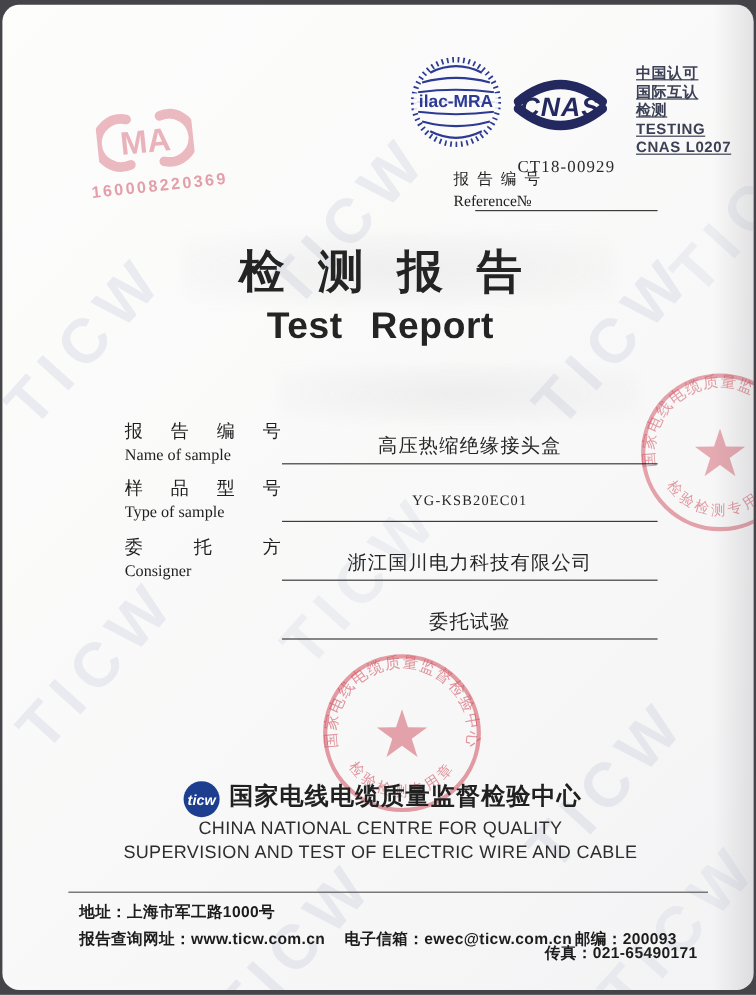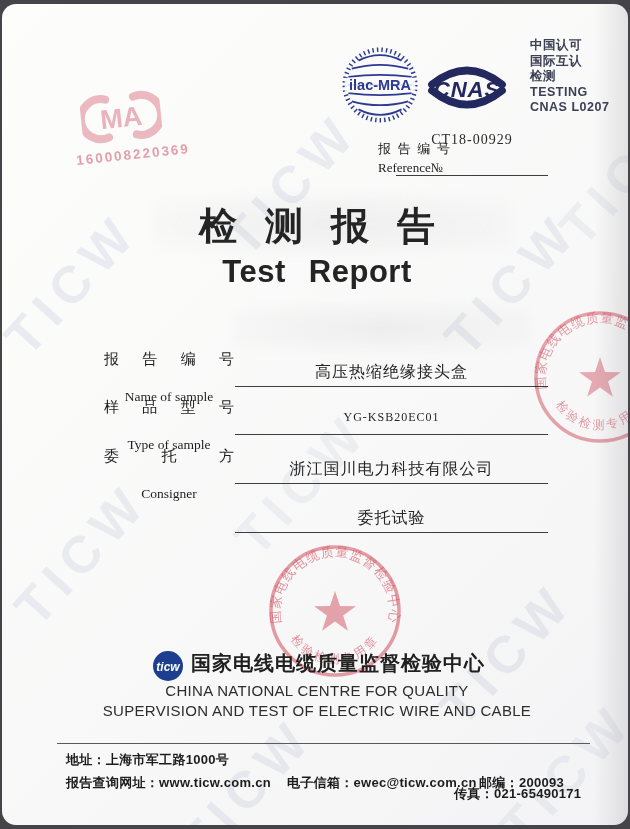--- a/index.html
+++ b/index.html
@@ -22,42 +22,42 @@
   .bleed { position:absolute; filter:blur(4px); background:radial-gradient(ellipse at center, rgba(160,160,168,0.12), rgba(160,160,168,0)); }
 
   
   .cma { position:absolute; left:79px; top:88px; transform:rotate(-6deg); }
   .cma-number { position:absolute; left:74px; top:143px; transform:rotate(-6deg);
     font:600 13.5px "Liberation Sans",sans-serif; letter-spacing:2px; color:rgba(219,128,142,0.75); }
 
   
   .ilac { position:absolute; left:340px; top:43px; }
   .cnas { position:absolute; left:424px; top:57px; }
-  .accr-lines { position:absolute; left:528px; top:34px; font:700 12.5px "Liberation Sans",sans-serif;
-    color:#3b4055; line-height:15.5px; letter-spacing:0.5px; }
+  .accr-lines { position:absolute; left:528px; top:50px; font:700 12.5px "Liberation Sans",sans-serif;
+    color:#3b4055; line-height:15.5px; letter-spacing:0.5px;text-decoration:underline; }
 
   
   .ref-label { position:absolute; left:376px; top:136px; width:72px; }
   .ref-cn { font:500 13px "Liberation Serif",serif; text-align-last:justify; color:#222; }
   .ref-en { font:13px "Liberation Serif",serif; color:#222; margin-top:2px; }
   .ref-value { position:absolute; left:394px; top:128px; width:152px; text-align:center;
     font:14px "Liberation Serif",serif; letter-spacing:1px; color:#2a2a2a; }
   .ref-line { position:absolute; left:394px; top:171px; width:152px; border-bottom:1.2px solid #3d3d3d; }
 
   
   .title-cn { position:absolute; left:0; top:197px; width:630px; text-align:center;
     font:600 38px "Liberation Sans",sans-serif; letter-spacing:28px; text-indent:28px; color:#242424; }
   .title-en { position:absolute; left:0; top:250px; width:630px; text-align:center;
     font:600 31px "Liberation Sans",sans-serif; word-spacing:14px; letter-spacing:0.5px; color:#242424; }
 
   
   .field { position:absolute; left:0; width:630px; height:42px; }
   .f-label { position:absolute; left:102px; top:0; width:130px; }
   .f-cn { font:500 15px "Liberation Serif",serif; text-align-last:justify; color:#1e1e1e; }
-  .f-en { font:13.5px "Liberation Serif",serif; text-align:center; color:#1e1e1e; margin-top:20px; }
+  .f-en { font:13.5px "Liberation Serif",serif; text-align:left; color:#1e1e1e; margin-top:2px; }
   .f-value { position:absolute; left:233px; top:12px; width:313px; text-align:center;
     font:16px "Liberation Serif",serif; letter-spacing:1px; color:#262626; }
   .f-line { position:absolute; left:233px; top:36px; width:313px; border-bottom:1.2px solid #3d3d3d; }
 
   
   .stamp { position:absolute; mix-blend-mode:multiply; }
   .stamp-center { left:263px; top:537px; }
   .stamp-right { left:528px; top:303px; }
 
   

